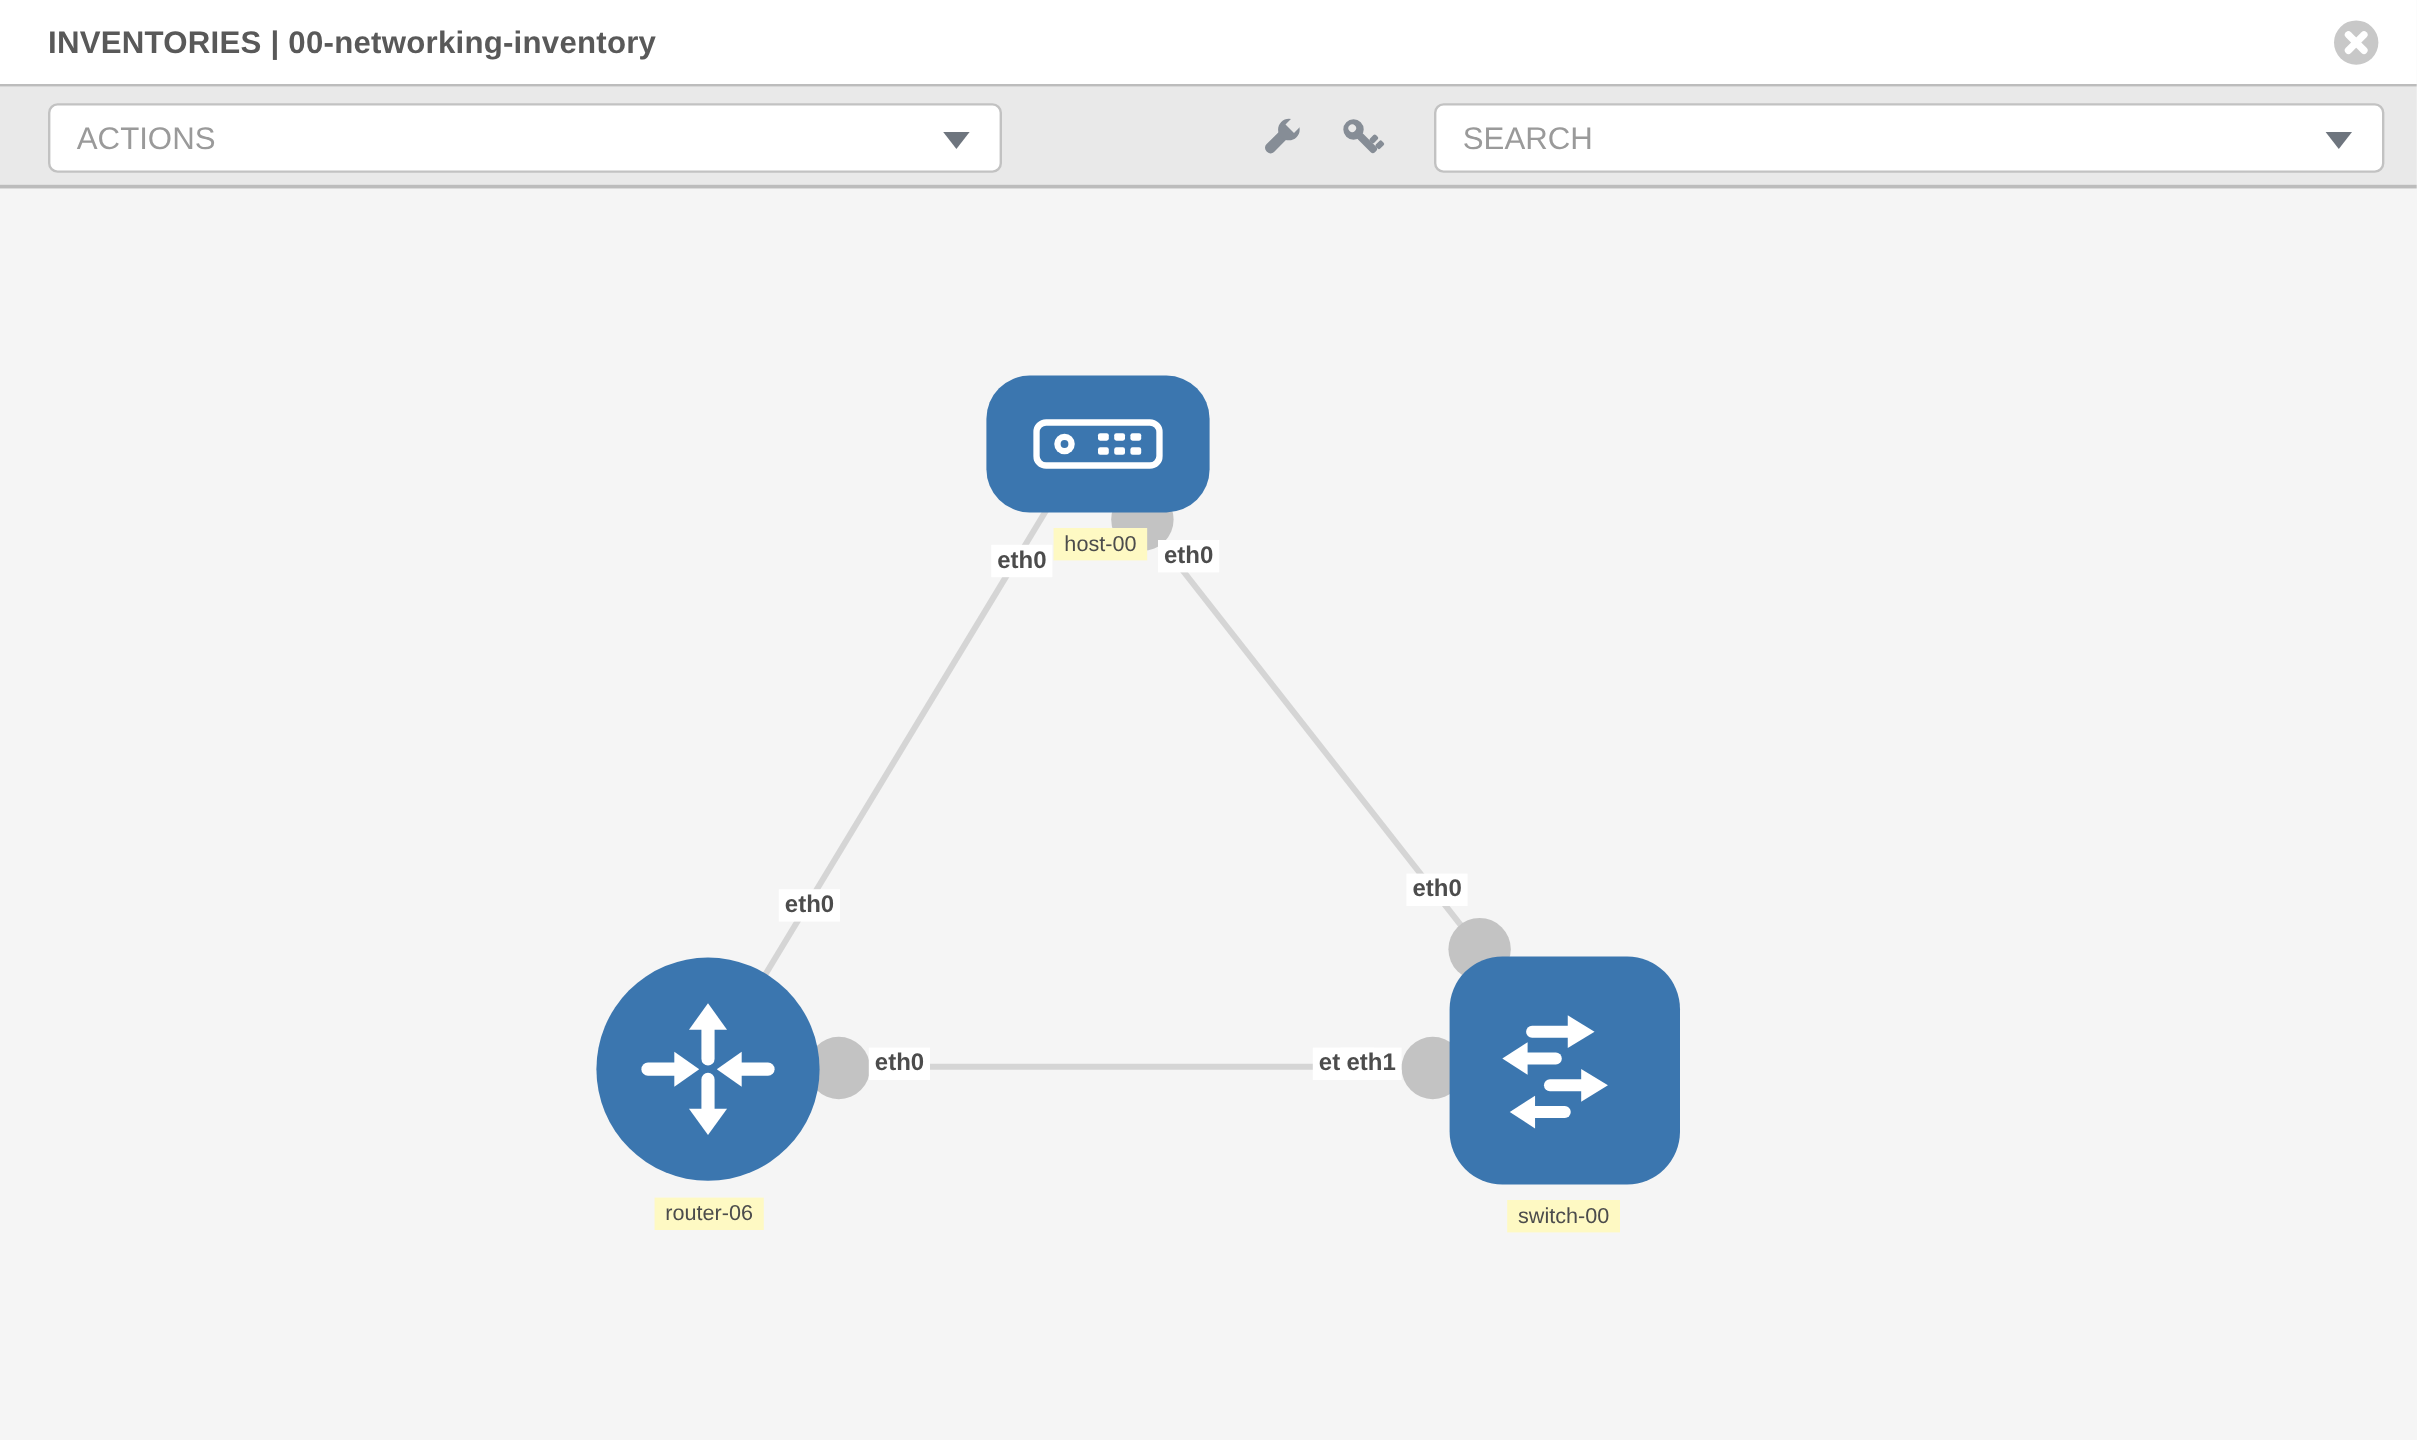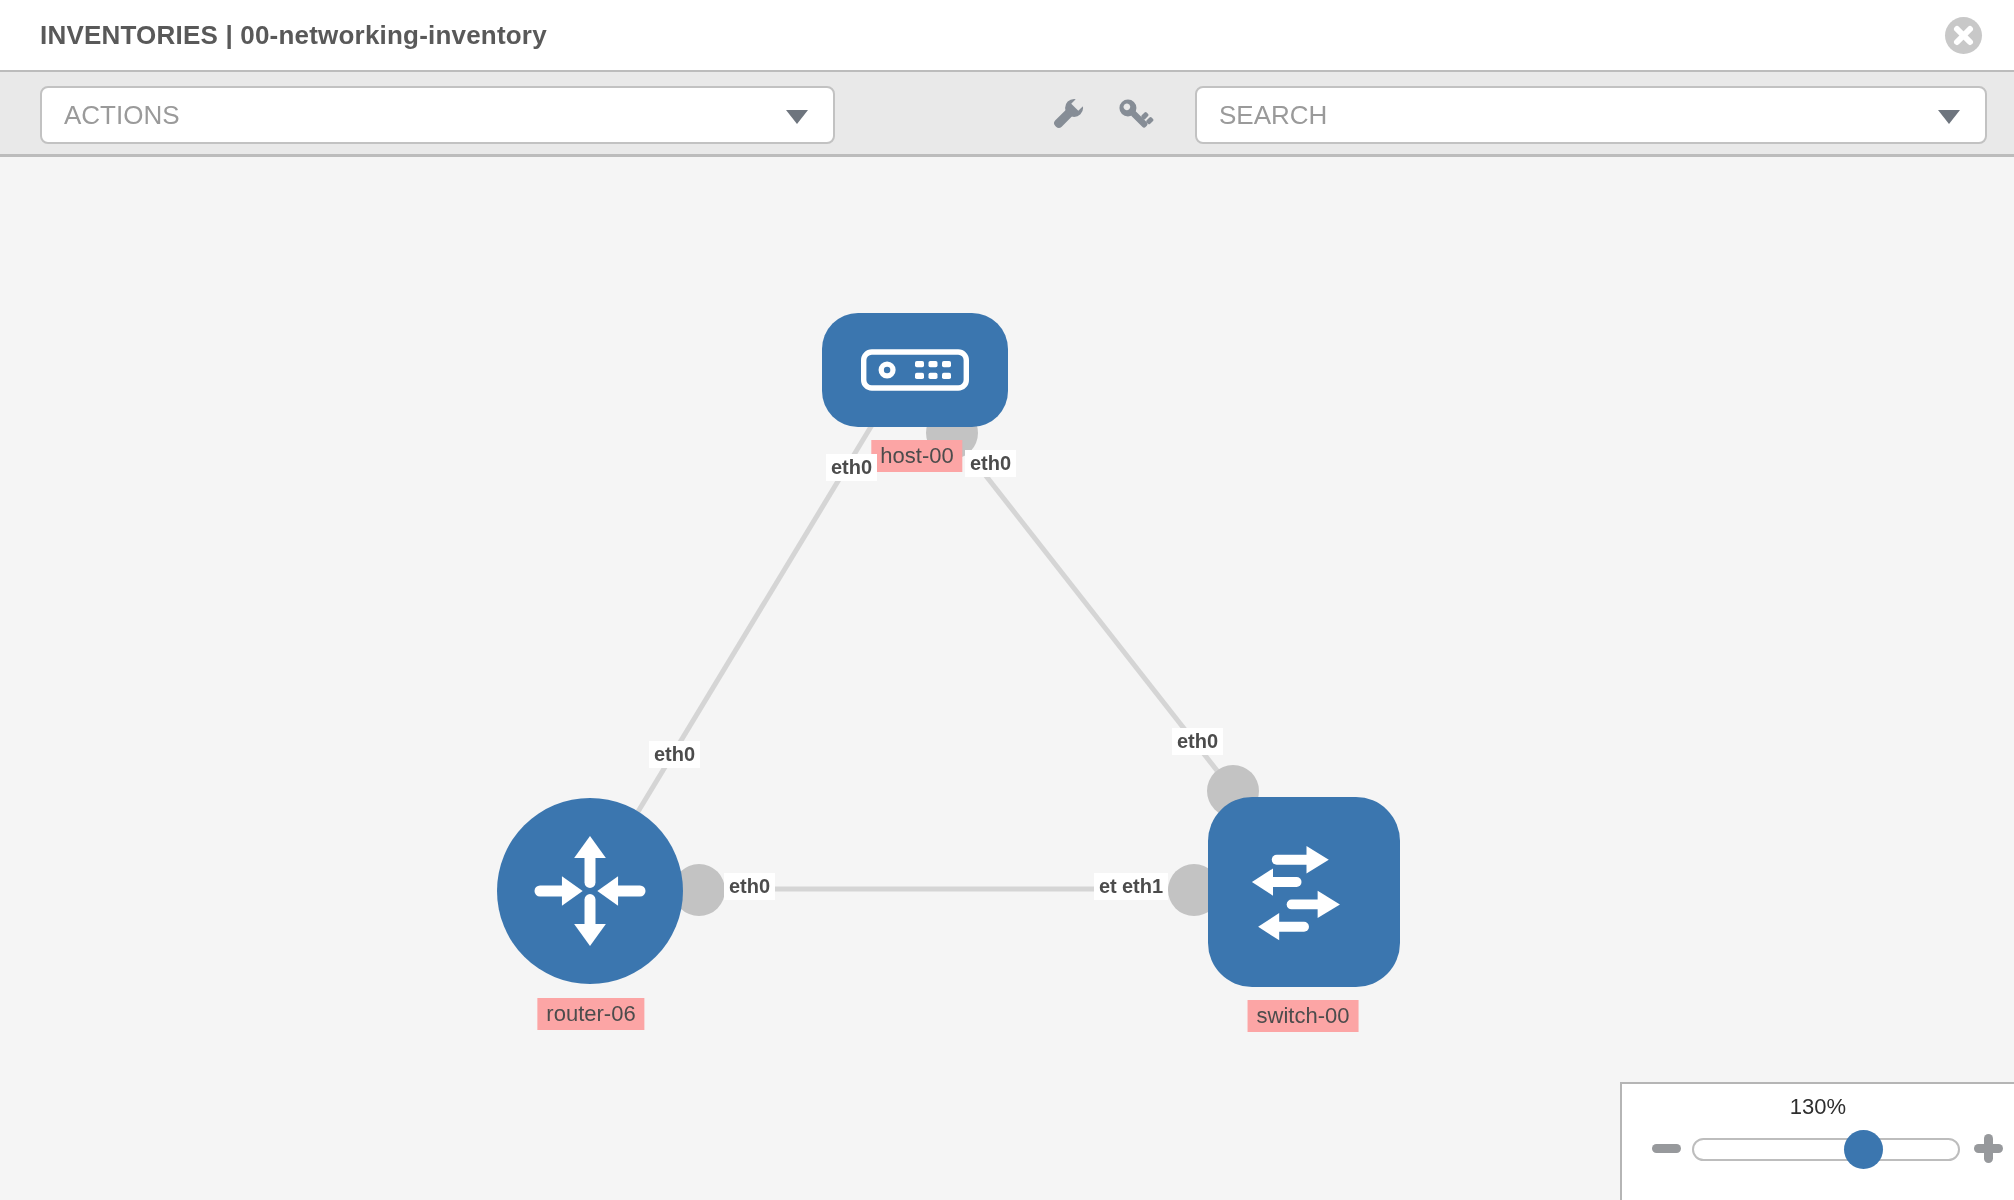--- a/index.html
+++ b/index.html
@@ -46,21 +46,21 @@
   .canvas { position:absolute; top:160px; left:0; width:2014px; height:1040px; background:#f5f5f5; }
   .links-svg { position:absolute; top:0; left:0; }
 
   .node { position:absolute; background:#3b76af; display:flex; align-items:center; justify-content:center; cursor:pointer; }
   .node-host   { left:822px;  top:153px; width:186px; height:114px; border-radius:36px; }
   .node-router { left:497px;  top:638px; width:186px; height:186px; border-radius:50%; }
   .node-switch { left:1208px; top:637px; width:192px; height:190px; border-radius:44px; }
 
   .node-label {
     position:absolute; transform:translateX(-50%);
-    background:#fca5a5; color:#4c4c4c; font-size:22px; padding:3px 9px; white-space:nowrap;
+    background:#fef9c3; color:#4c4c4c; font-size:18px; padding:3px 9px; white-space:nowrap;
   }
   .if-label {
     position:absolute; background:#ffffff; color:#4c4c4c;
     font-size:20px; padding:2px 5px; white-space:nowrap;font-weight:bold;
   }
 
   
   .zoom-panel {
     position:absolute; left:1620px; top:922px; width:394px; height:118px;
     background:#ffffff; border-top:2px solid #b5b5b5; border-left:2px solid #b5b5b5;
@@ -194,28 +194,15 @@
     <div class="node-label" style="left:1303px; top:840px;">switch-00</div>
 
     <div class="if-label" style="left:826px;  top:294px;">eth0</div>
     <div class="if-label" style="left:965px;  top:290px;">eth0</div>
     <div class="if-label" style="left:649px;  top:581px;">eth0</div>
     <div class="if-label" style="left:724px;  top:713px;">eth0</div>
     <div class="if-label" style="left:1172px; top:568px;">eth0</div>
     <div class="if-label" style="left:1094px; top:713px;">eth0</div>
     <div class="if-label" style="left:1117px; top:713px;">eth1</div>
 
-    <div class="zoom-panel">
-      <div class="zoom-value">130%</div>
-      <div class="zoom-row">
-        <div class="zoom-minus"></div>
-        <div class="zoom-slider">
-          <div class="zoom-knob"></div>
-        </div>
-        <div class="zoom-plus">
-          <div class="h"></div>
-          <div class="v"></div>
-        </div>
-      </div>
-    </div>
 
   </div>
 </div>
 
 </body></html>

